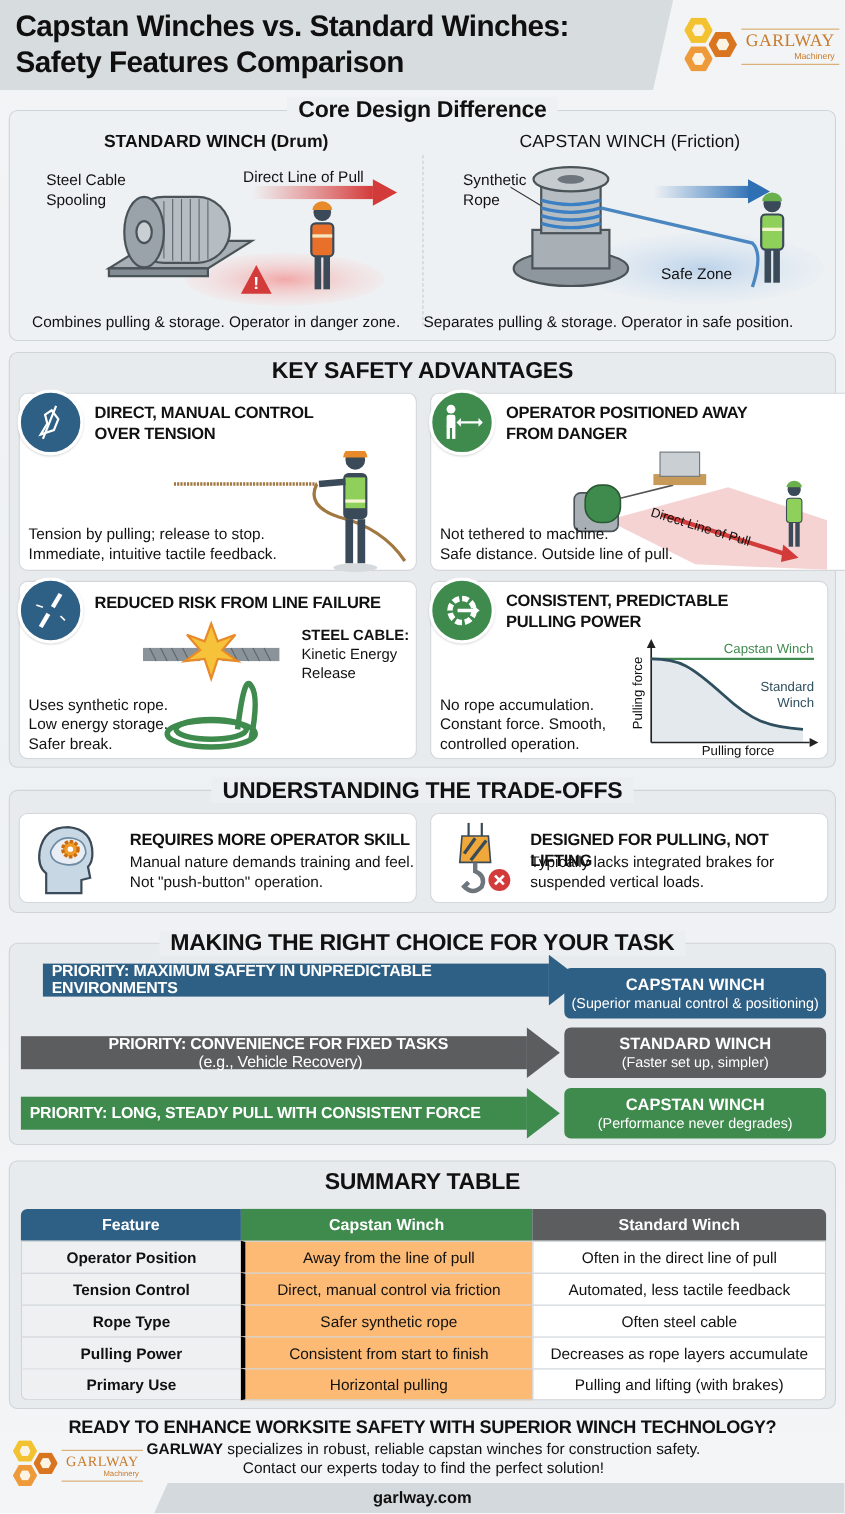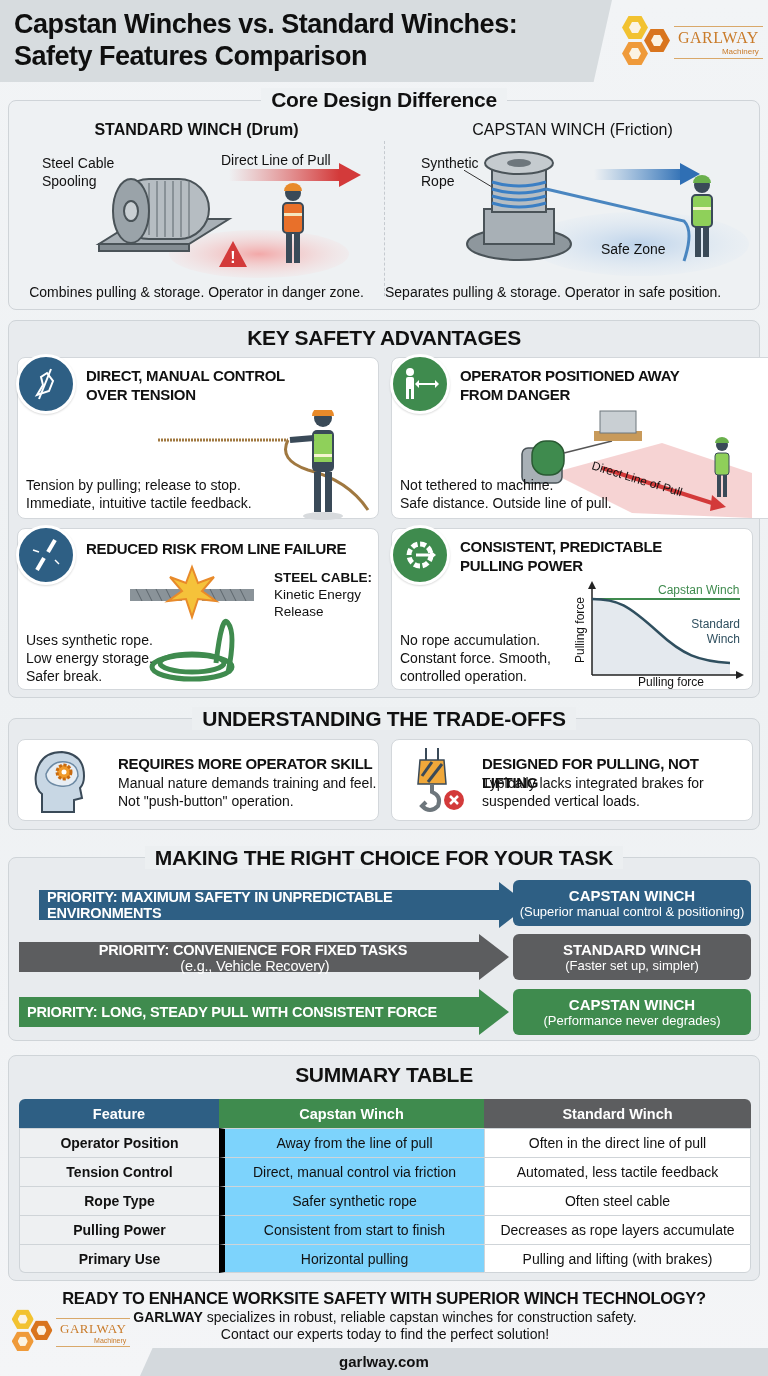--- a/index.html
+++ b/index.html
@@ -78,21 +78,21 @@
   table.summary {
     position: absolute; left: 10px; top: 43px; width: 732px;
     border-collapse: separate; border-spacing: 0; font-size: 14px;
   }
   .summary th { color: #fff; font-weight: bold; height: 29px; font-size: 14.5px; }
   .summary th.c0 { background: #2e5f84; border-top-left-radius: 6px; width: 200px; }
   .summary th.c1 { background: #3f8b4e; width: 265px; }
   .summary th.c2 { background: #5c5d5f; border-top-right-radius: 6px; }
   .summary td { height: 29px; text-align: center; border-top: 1px solid #cfd4d8; }
   .summary td.c0 { background: #eef0f2; font-weight: bold; border-left: 1px solid #cfd4d8; }
-  .summary td.c1 { background: #7dd3fc; border-left: 6px solid #000000; }
+  .summary td.c1 { background: #fdba74; border-left: 4px solid #000000; }
   .summary td.c2 { background: #fff; border-left: 1px solid #cfd4d8; border-right: 1px solid #cfd4d8; }
   .summary tr:last-child td { border-bottom: 1px solid #cfd4d8; }
   .summary tr:last-child td.c0 { border-bottom-left-radius: 6px; }
   .summary tr:last-child td.c2 { border-bottom-right-radius: 6px; }
 
   .footer-band {
     position: absolute; left: 140px; top: 1348px; width: 628px; height: 28px; background: #d4d9dd;
     clip-path: polygon(2% 0, 100% 0, 100% 100%, 0 100%);
     border-top-left-radius: 10px;
   }
@@ -389,21 +389,21 @@
     <div class="card-body" style="left:90px; top:34px;">
         <div>Typically lacks integrated brakes for</div>
         <div>suspended vertical loads.</div>
       </div>
   </div>
 </div>
 
 <div class="panel" style="top:857px; height:184px;">
   <div class="panel-title" style="top:-12px; font-size:21px;"><span style="background:#eceff1;">MAKING THE RIGHT CHOICE FOR YOUR TASK</span></div>
 
-  <div class="prio" style="top:24px;padding-left:20px;">
+  <div class="prio" style="top:10px;padding-left:20px;">
     <div class="bar" style="width:460px; background:#2e5f84;">PRIORITY: MAXIMUM SAFETY IN UNPREDICTABLE ENVIRONMENTS</div>
     <div class="tip" style="border-left-color:#2e5f84;"></div>
   </div>
   <div class="result" style="top:22px; background:#2e5f84;">
     <div class="r1">CAPSTAN WINCH</div>
       <div class="r2">(Superior manual control &amp; positioning)</div>
   </div>
 
   <div class="prio" style="top:76px;">
     <div class="bar" style="width:460px; background:#5c5d5f;flex-direction:column;">

